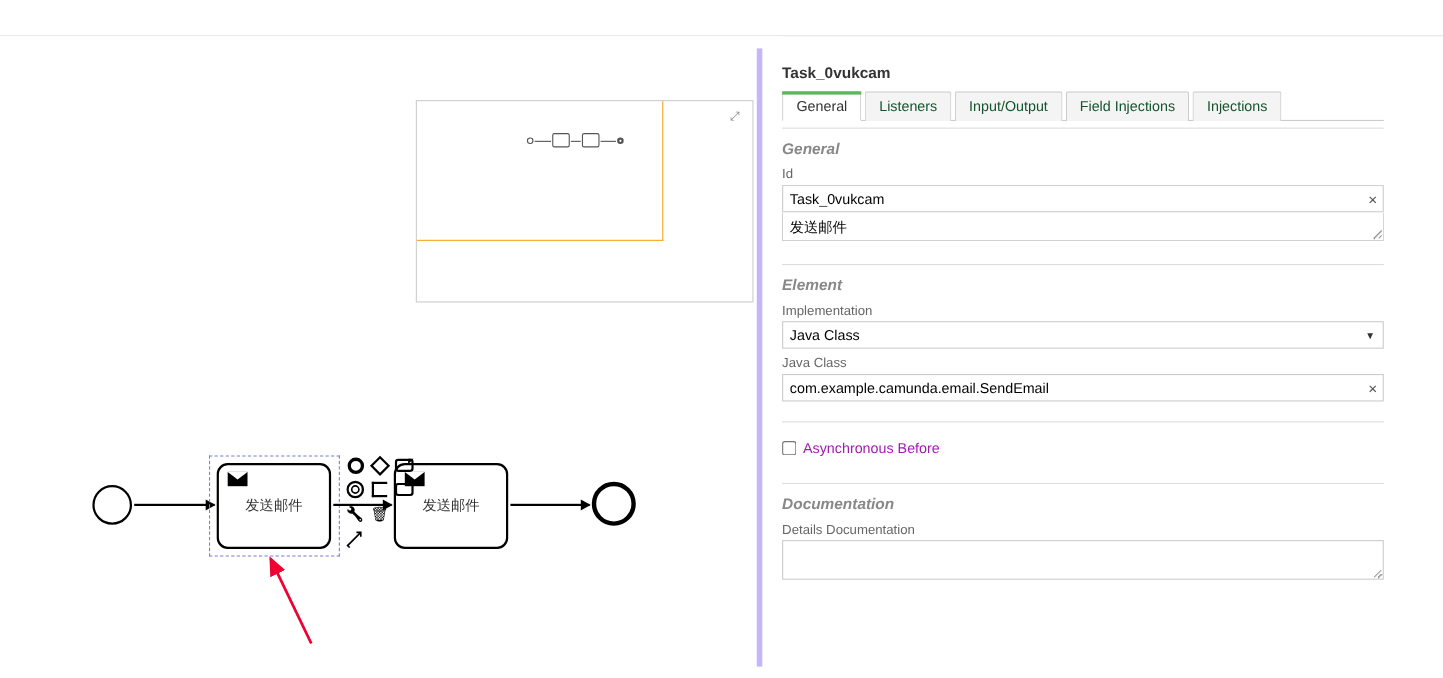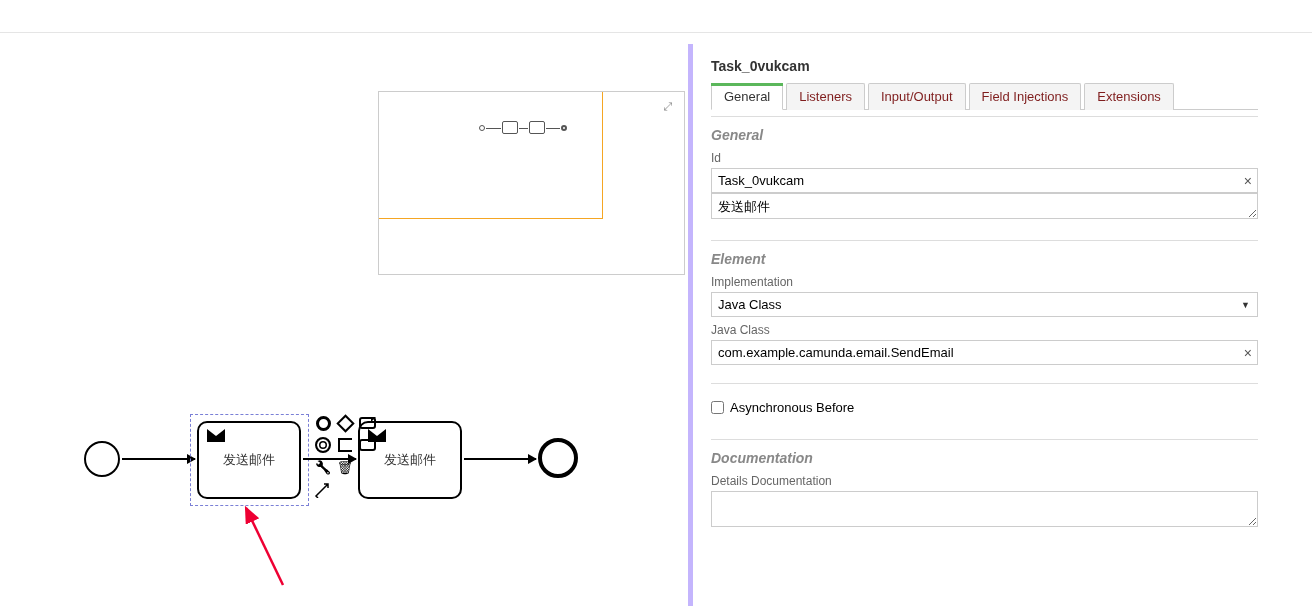--- a/index.html
+++ b/index.html
@@ -130,21 +130,21 @@
     position:absolute; left:688px; top:44px; width:588px; height:562px;
     border-left:5px solid #c4b5fd;
     background:#fff;
     overflow: hidden;
   }
   .props-inner { padding: 10px 18px 0 18px; }
   .props-title { font-size:14px; font-weight:bold; margin: 4px 0 8px 0; }
   .tabs { display:flex; border-bottom:1px solid #ccc; }
   .tab {
     border:1px solid #ccc; border-bottom:none;
-    padding:5px 12px; font-size:13px; color:#7f1d1d; background:#f4f4f4;
+    padding:5px 12px; font-size:13px; color:#14532d; background:#f4f4f4;
     margin-right:3px; border-radius:2px 2px 0 0; cursor:pointer;
     position:relative; top:1px;
   }
   .tab.active { color:#333; background:#fff; border-bottom:1px solid #fff; }
   .tab.active::before {
     content:''; position:absolute; left:-1px; right:-1px; top:-1px; height:3px;
     background:#5bb75b;
   }
   .group {
     border-top:1px solid #ddd; padding:10px 0 12px 0; margin-top:6px;
@@ -164,21 +164,21 @@
   .textarea-input { height:26px; resize:both; }
   .textarea-doc { height:36px; }
   .select-input { appearance:none; -webkit-appearance:none; padding-right:22px; }
   .select-wrap { position:relative; }
   .select-wrap::after {
     content:'▼'; position:absolute; right:8px; top:50%; transform:translateY(-50%);
     font-size:9px; color:#333; pointer-events:none;
   }
   .checkbox-row { display:flex; align-items:center; gap:6px; margin:6px 0; }
   .checkbox-row input { width:13px; height:13px; }
-  .checkbox-row label { font-size:13px; color:#000000; }
+  .checkbox-row label { font-size:13px; color:#a21caf; }
 </style>
 </head>
 <body>
 
 <div class="top-sep"></div>
 
 <div class="canvas">
   <div class="minimap">
     <span class="expand-icon">⤢</span>
     <div class="mini-shape mini-circ" style="left:100px; top:33px; width:6px; height:6px;"></div>
@@ -282,21 +282,21 @@
 </div>
 
 <div class="props">
   <div class="props-inner">
     <div class="props-title">Task_0vukcam</div>
     <div class="tabs">
       <div class="tab active"><span>General</span></div>
       <div class="tab"><span>Listeners</span></div>
       <div class="tab"><span>Input/Output</span></div>
       <div class="tab"><span>Field Injections</span></div>
-      <div class="tab"><span>Extensions</span></div>
+      <div class="tab"><span>Injections</span></div>
     </div>
 
     <div class="group">
       <div class="group-title">General</div>
       <div class="field-label">Id</div>
       <div class="input-wrap">
         <input class="text-input" value="Task_0vukcam" style="">
         <button class="input-clear">×</button>
       </div>
       <textarea class="textarea-input" style="">发送邮件</textarea>

